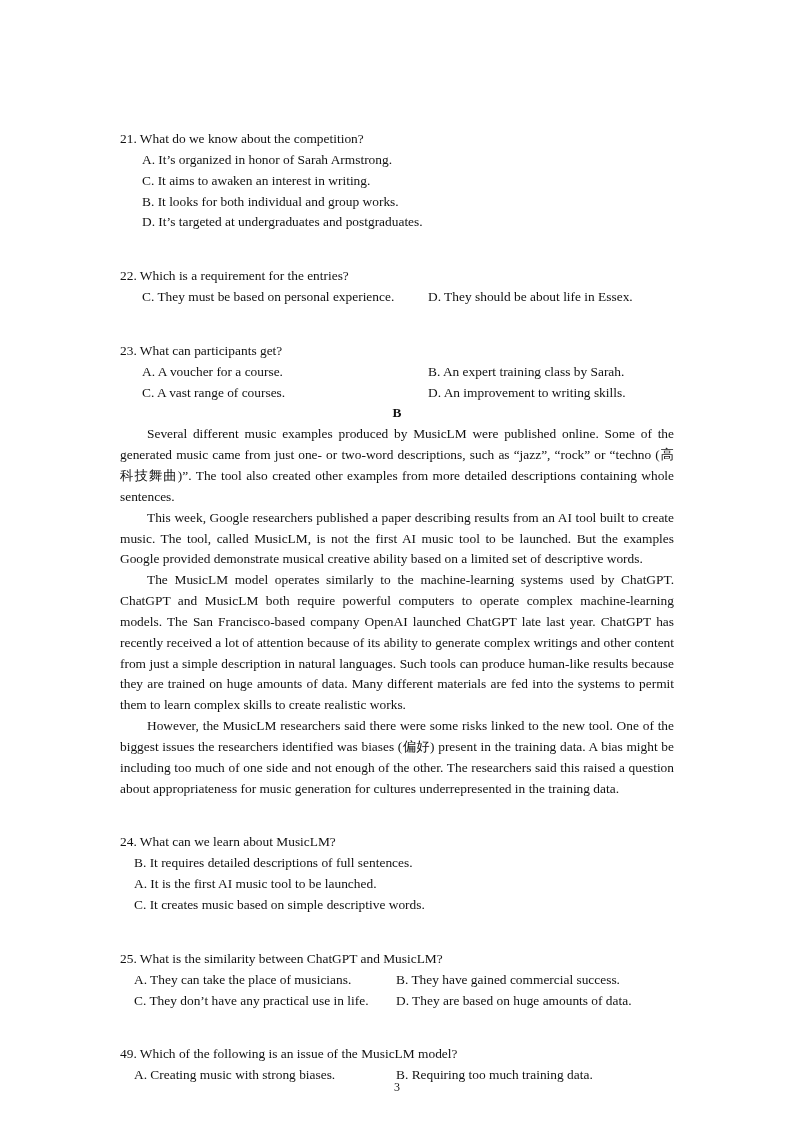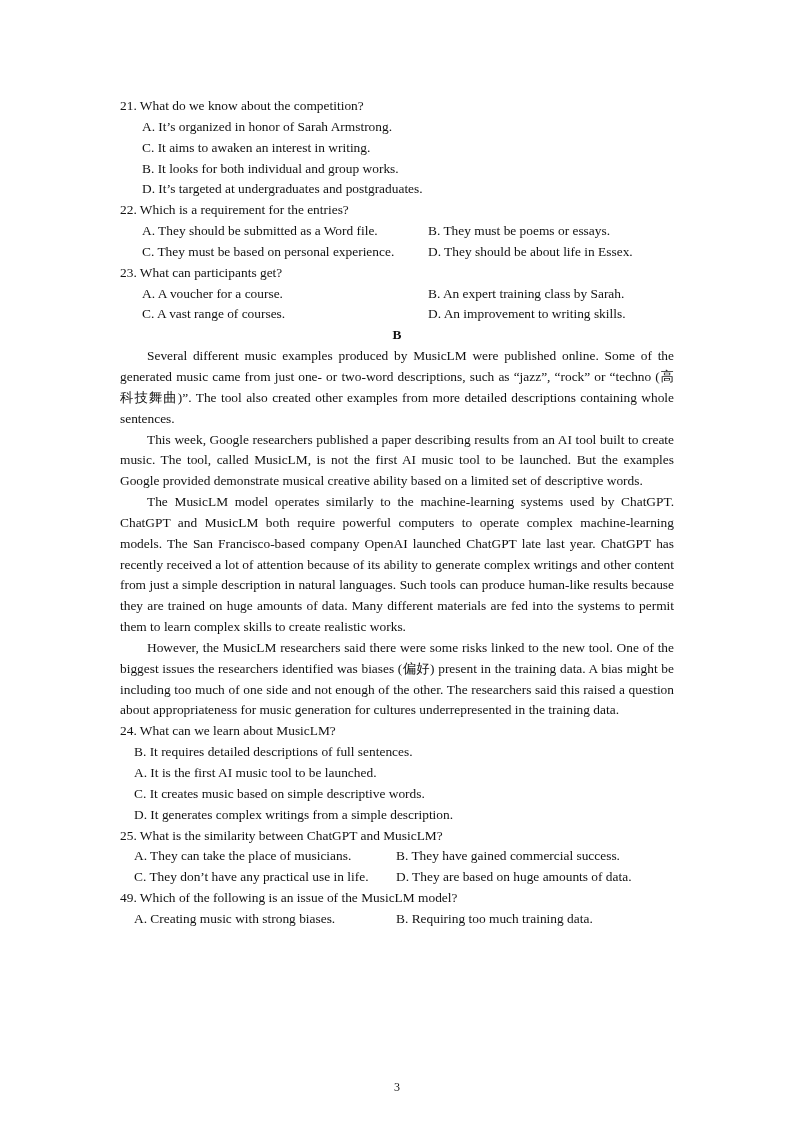--- a/index.html
+++ b/index.html
@@ -5,21 +5,21 @@
   html, body { margin: 0; padding: 0; background: #ffffff; }
   body {
     width: 794px; height: 1122px; position: relative; overflow: hidden;
     font-family: "Liberation Serif", "DejaVu Serif", serif;
     color: #111111; font-size: 13.4px;
   }
   .page { position: absolute; left: 120px; top: 96px; width: 554px; }
   .line { height: 20.85px; line-height: 20.85px; white-space: nowrap; }
   .para { line-height: 20.85px; text-align: justify; text-align-last: left; }
   .para.indent { text-indent: 27px; }
-  .q { height: 20.85px; line-height: 20.85px; white-space: nowrap; }
+  .q { height: 20.85px; line-height: 20.85px; white-space: nowrap; margin-top: 33px; }
   .opt { height: 20.85px; line-height: 20.85px; white-space: nowrap; padding-left: 22px; position: relative; }
   .opt2 { height: 20.85px; line-height: 20.85px; white-space: nowrap; position: relative; }
   .opt2 .c1 { position: absolute; left: 22px; }
   .opt2 .c2 { position: absolute; left: 308px; }
   .secB .opt { padding-left: 14px; }
   .secB .opt2 .c1 { left: 14px; }
   .secB .opt2 .c2 { left: 276px; text-align: center; }
   .section-title { text-align: center; font-weight: bold; height: 20.85px; line-height: 20.85px; }
   .page-number { position: absolute; top: 1080px; left: 0; width: 794px; text-align: center; font-size: 12px; }
 </style>
@@ -37,24 +37,20 @@
     <div class="opt">A. It’s organized in honor of Sarah Armstrong.</div>
     <div class="opt">C. It aims to awaken an interest in writing.</div>
     <div class="opt">B. It looks for both individual and group works.</div>
     <div class="opt">D. It’s targeted at undergraduates and postgraduates.</div>
   </div>
 
   <div>
     <div class="q">
       <span>22.</span>
       <span>Which is a requirement for the entries?</span>
-    </div>
-    <div class="opt2">
-      <span class="c1">A. They should be submitted as a Word file.</span>
-      <span class="c2">B. They must be poems or essays.</span>
     </div>
     <div class="opt2">
       <span class="c1">C. They must be based on personal experience.</span>
       <span class="c2">D. They should be about life in Essex.</span>
     </div>
   </div>
 
   <div>
     <div class="q">
       <span>23.</span>
@@ -80,21 +76,20 @@
   <div class="secB">
 
     <div>
       <div class="q">
         <span>24.</span>
         <span>What can we learn about MusicLM?</span>
       </div>
       <div class="opt">B. It requires detailed descriptions of full sentences.</div>
       <div class="opt">A. It is the first AI music tool to be launched.</div>
       <div class="opt">C. It creates music based on simple descriptive words.</div>
-      <div class="opt">D. It generates complex writings from a simple description.</div>
     </div>
 
     <div>
       <div class="q">
         <span>25.</span>
         <span>What is the similarity between ChatGPT and MusicLM?</span>
       </div>
       <div class="opt2">
         <span class="c1">A. They can take the place of musicians.</span>
         <span class="c2">B. They have gained commercial success.</span>

